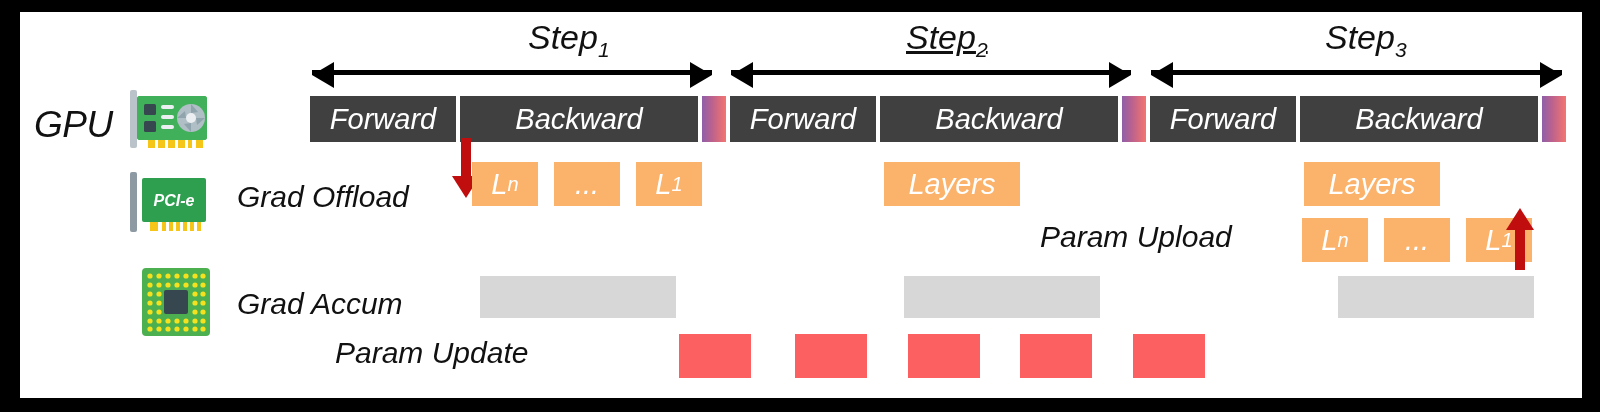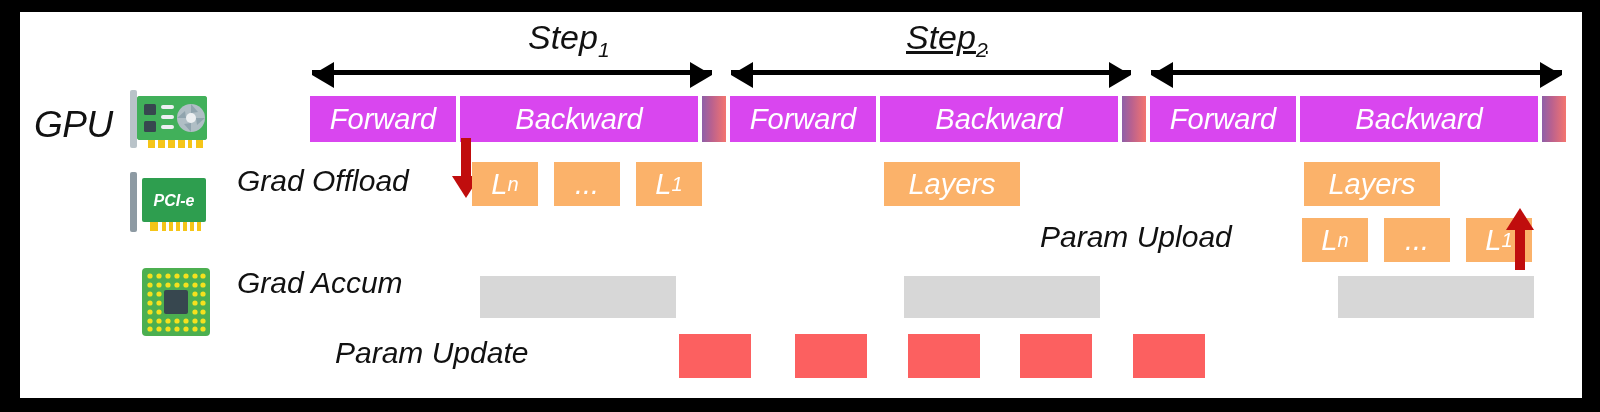--- a/index.html
+++ b/index.html
@@ -5,21 +5,21 @@
   html,body{margin:0;padding:0;background:#000;}
   body{width:1600px;height:412px;overflow:hidden;font-family:"Liberation Sans",sans-serif;}
   #frame{position:absolute;left:0;top:0;width:1600px;height:412px;background:#000;}
   #panel{position:absolute;left:20px;top:12px;width:1562px;height:386px;background:#fff;}
   .abs{position:absolute;}
   .lbl-dev{font-style:italic;font-weight:400;font-size:37px;color:#111;letter-spacing:-0.5px;}
   .lbl-row{font-style:italic;font-size:30px;color:#111;white-space:nowrap;}
   .step-lbl{font-style:italic;font-size:34px;color:#111;white-space:nowrap;}
   .step-lbl sub{font-size:21px;font-style:italic;}
   .bar{box-sizing:border-box;display:flex;align-items:center;justify-content:center;}
-  .blue{background:#d946ef;color:#fff;font-style:italic;font-size:29px;white-space:nowrap;}
+  .blue{background:#404040;color:#fff;font-style:italic;font-size:29px;white-space:nowrap;}
   .grad-end{background:linear-gradient(90deg,#8e5fa8 0%,#b9618f 40%,#f4756f 100%);}
   .orange{background:#fbb26a;color:#fff;font-style:italic;font-size:29px;display:flex;align-items:center;justify-content:center;white-space:nowrap;}
   .orange sub{font-size:20px;}
   .gray{background:#d7d7d7;}
   .red{background:#fc6060;}
   .arrowline{height:0;border-top:5px solid #000;}
   .ah{position:absolute;width:0;height:0;top:-13px;}
   .ah-l{border-top:13px solid transparent;border-bottom:13px solid transparent;border-right:22px solid #000;left:0;}
   .ah-r{border-top:13px solid transparent;border-bottom:13px solid transparent;border-left:22px solid #000;right:0;}
   .rarrow{position:absolute;}
@@ -122,20 +122,23 @@
         </g>
       </svg>
     </div>
 
     <div class="abs step-lbl" style="left:466px;top:6px;margin-left:42px;">
       <span>Step</span><sub>1</sub>
     </div>
     <div class="abs step-lbl" style="left:886px;top:6px;text-decoration:underline;">
       <span>Step</span><sub>2</sub>
     </div>
+    <div class="abs step-lbl" style="left:1305px;top:6px;">
+      <span>Step</span><sub>3</sub>
+    </div>
 
     <div class="abs" style="left:292px;top:58px;width:400px;">
       <div class="arrowline" style="width:400px;position:relative;">
         <div class="ah ah-l"></div>
         <div class="ah ah-r"></div>
       </div>
     </div>
     <div class="abs" style="left:711px;top:58px;width:400px;">
       <div class="arrowline" style="width:400px;position:relative;">
         <div class="ah ah-l"></div>
@@ -154,21 +157,21 @@
     <div class="abs bar grad-end" style="left:682px;top:84px;width:24px;height:46px;"></div>
 
     <div class="abs bar blue" style="left:710px;top:84px;width:146px;height:46px;">Forward</div>
     <div class="abs bar blue" style="left:860px;top:84px;width:238px;height:46px;">Backward</div>
     <div class="abs bar grad-end" style="left:1102px;top:84px;width:24px;height:46px;"></div>
 
     <div class="abs bar blue" style="left:1130px;top:84px;width:146px;height:46px;">Forward</div>
     <div class="abs bar blue" style="left:1280px;top:84px;width:238px;height:46px;">Backward</div>
     <div class="abs bar grad-end" style="left:1522px;top:84px;width:24px;height:46px;"></div>
 
-    <div class="abs lbl-row" style="left:217px;top:152px;">Grad Offload</div>
+    <div class="abs lbl-row" style="left:217px;top:168px;">Grad Offload</div>
 
     <div class="abs rarrow" style="left:432px;top:126px;width:28px;height:60px;">
       <div class="shaft" style="top:0;height:40px;"></div>
       <div class="head" style="top:38px;border-left:14px solid transparent;border-right:14px solid transparent;border-top:22px solid #c00d0d;"></div>
     </div>
 
     <div class="abs orange" style="left:452px;top:150px;width:66px;height:44px;">
       <span>L</span>
         <sub>n</sub>
     </div>
@@ -196,21 +199,21 @@
     <div class="abs orange" style="left:1446px;top:206px;width:66px;height:44px;">
       <span>L</span>
         <sub>1</sub>
     </div>
 
     <div class="abs rarrow" style="left:1486px;top:196px;width:28px;height:62px;">
       <div class="shaft" style="top:20px;height:42px;"></div>
       <div class="head" style="top:0;border-left:14px solid transparent;border-right:14px solid transparent;border-bottom:22px solid #c00d0d;"></div>
     </div>
 
-    <div class="abs lbl-row" style="left:217px;top:254px;">Grad Accum</div>
+    <div class="abs lbl-row" style="left:217px;top:275px;">Grad Accum</div>
     <div class="abs gray" style="left:460px;top:264px;width:196px;height:42px;"></div>
     <div class="abs gray" style="left:884px;top:264px;width:196px;height:42px;"></div>
     <div class="abs gray" style="left:1318px;top:264px;width:196px;height:42px;"></div>
 
     <div class="abs lbl-row" style="left:315px;top:324px;">Param Update</div>
     <div class="abs red" style="left:659px;top:322px;width:72px;height:44px;"></div>
     <div class="abs red" style="left:775px;top:322px;width:72px;height:44px;"></div>
     <div class="abs red" style="left:888px;top:322px;width:72px;height:44px;"></div>
     <div class="abs red" style="left:1000px;top:322px;width:72px;height:44px;"></div>
     <div class="abs red" style="left:1113px;top:322px;width:72px;height:44px;"></div>

